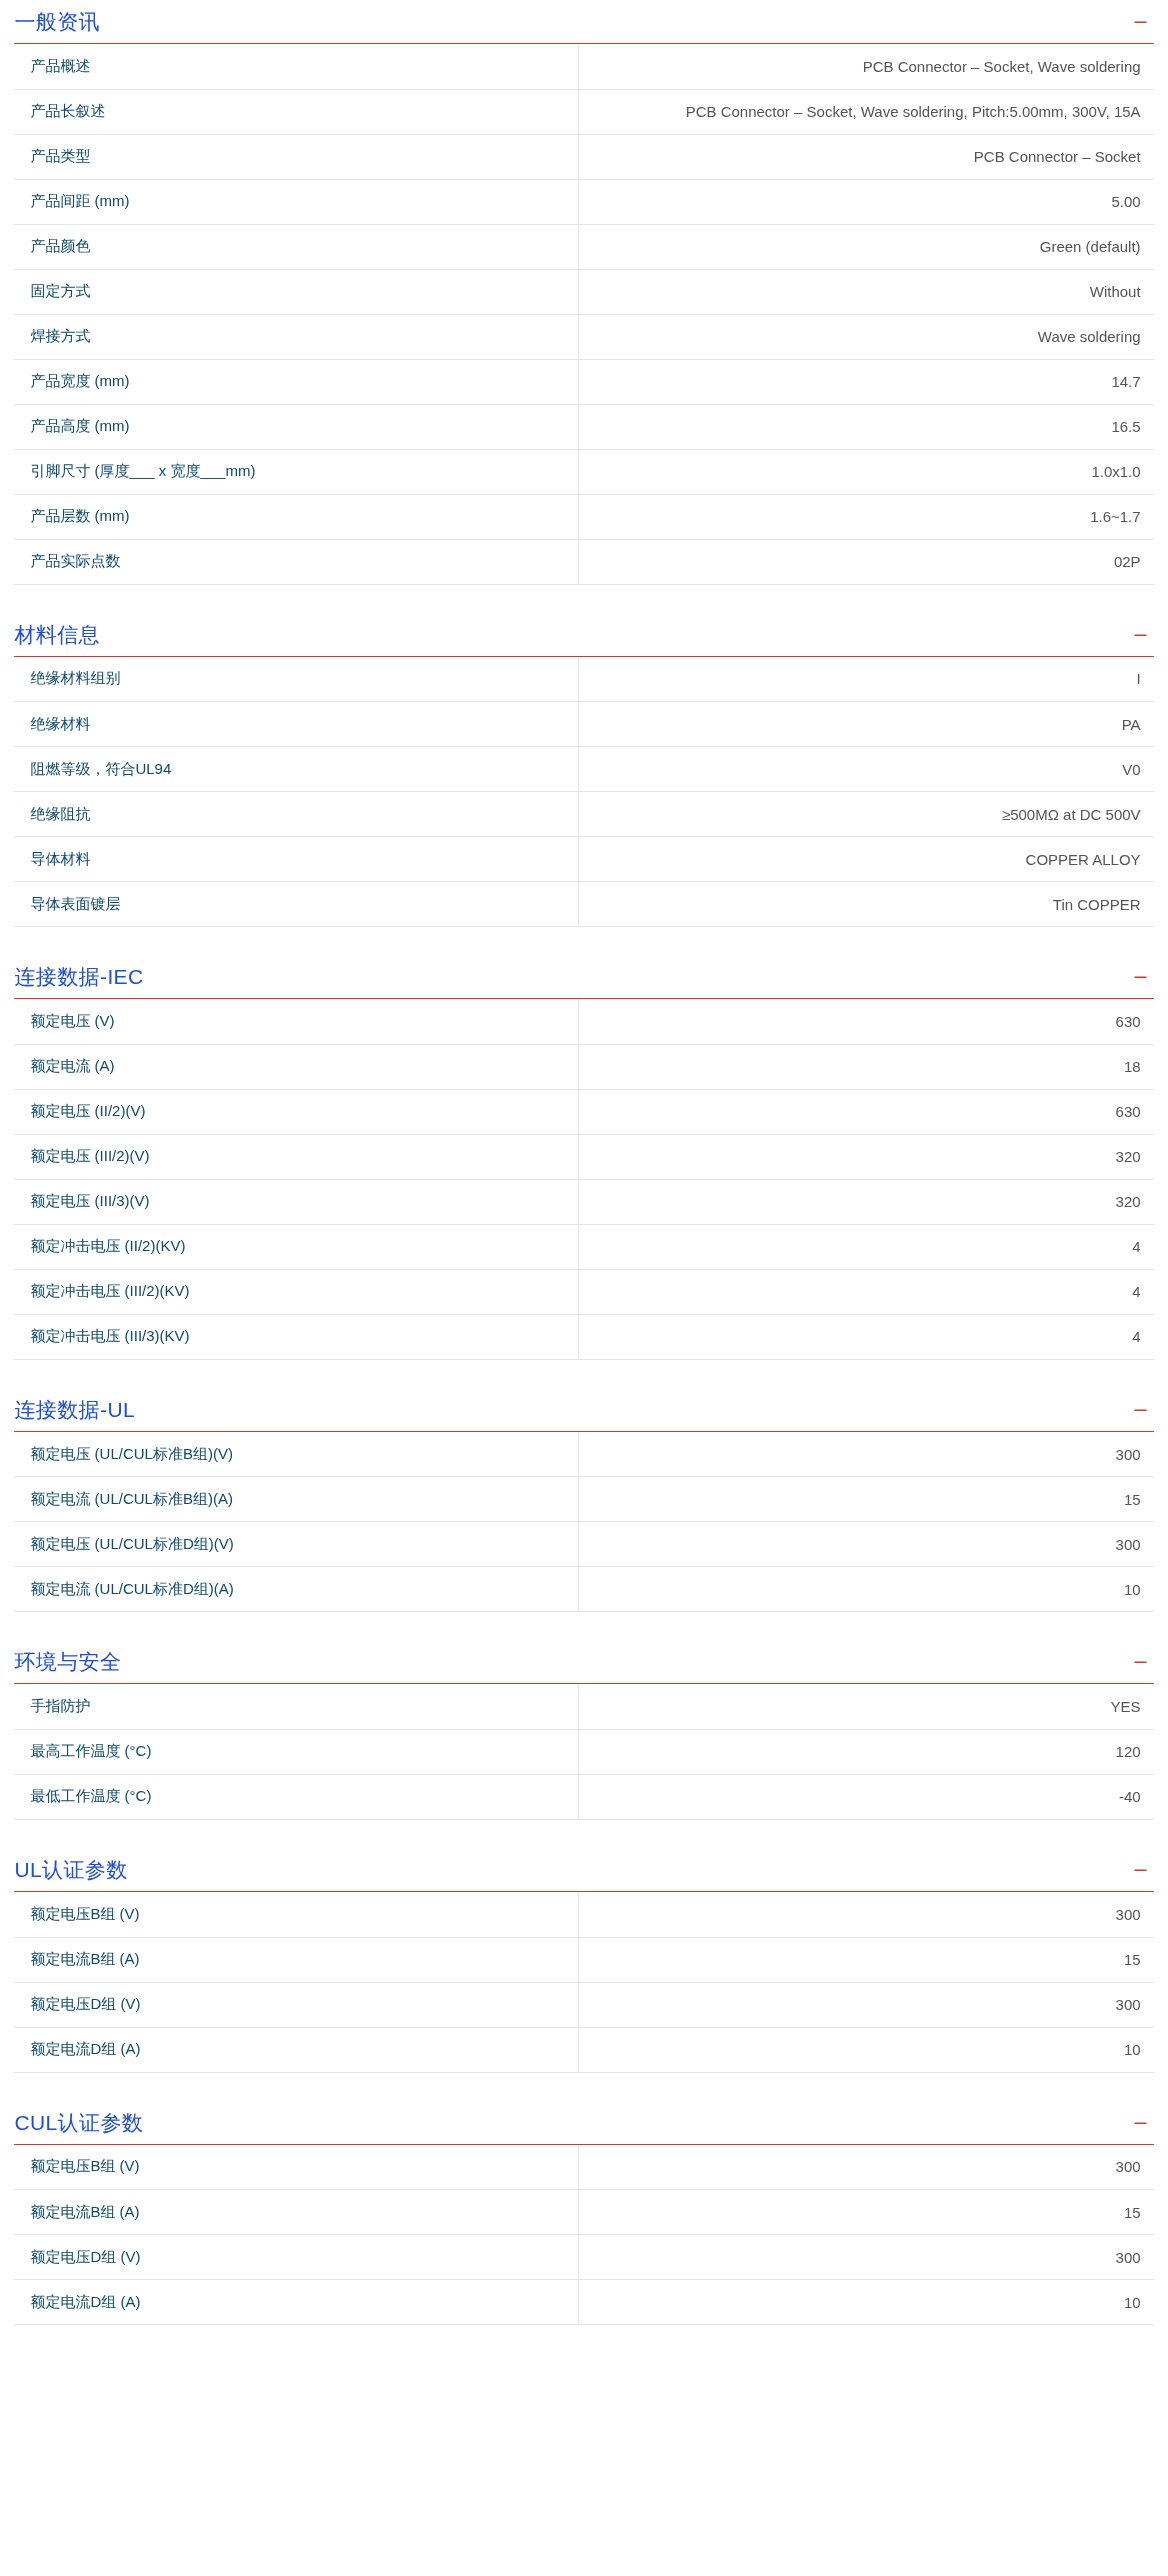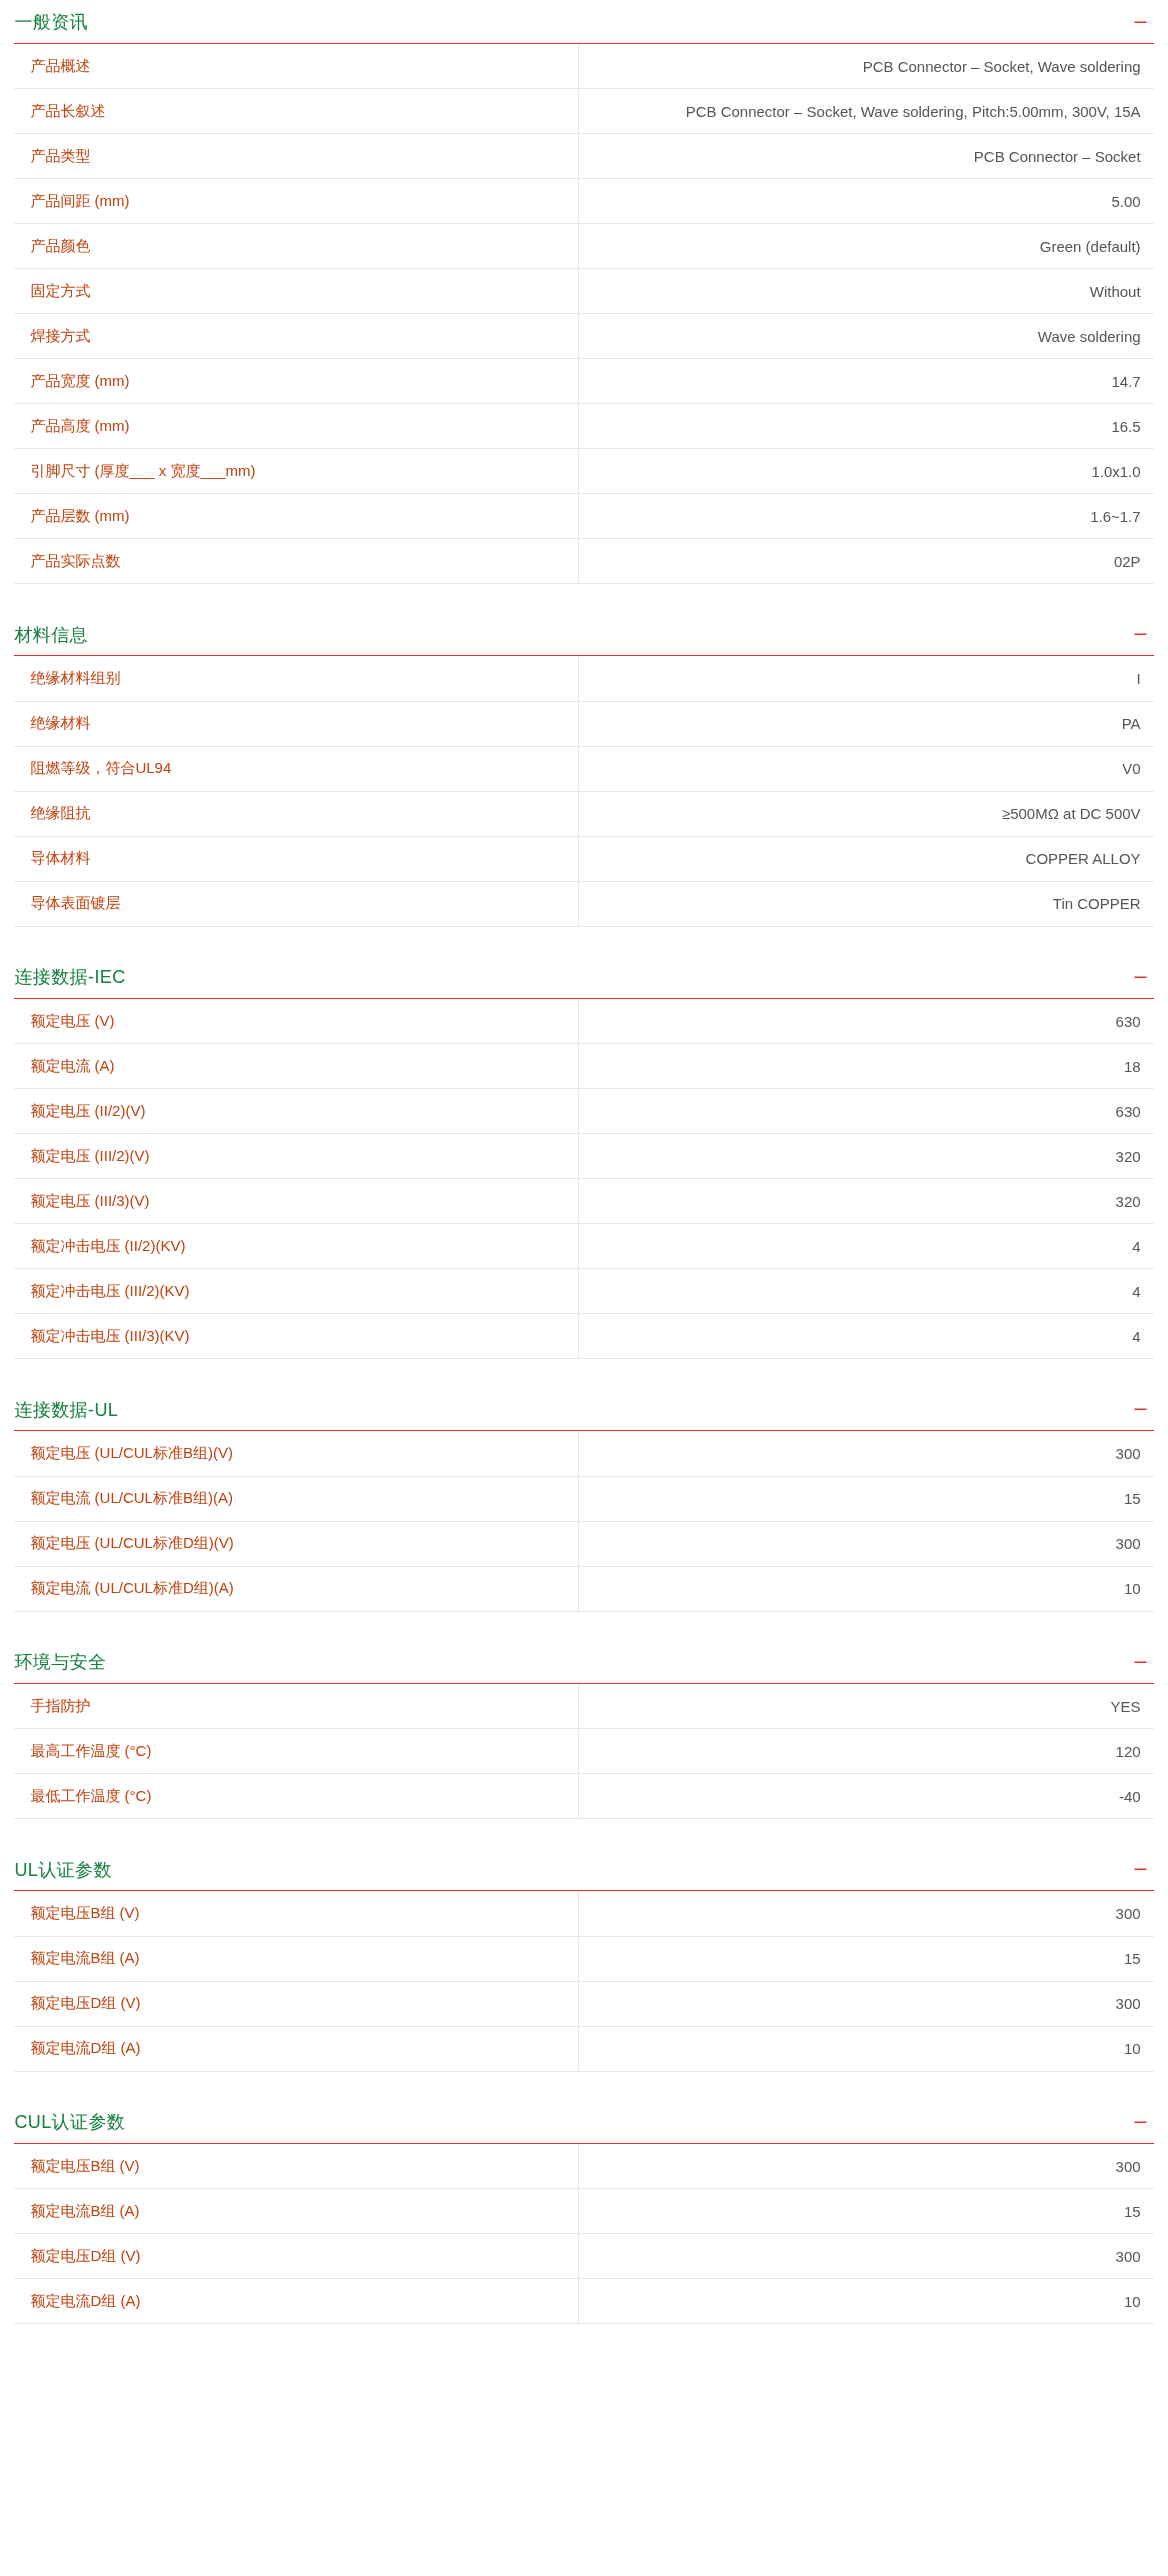--- a/index.html
+++ b/index.html
@@ -25,22 +25,22 @@
     padding-top: 10px;
   }
   .section-head {
     display: flex;
     align-items: flex-end;
     justify-content: space-between;
     padding: 0 0 10px 0;
     border-bottom: 1.4px solid #d9352c;
   }
   .section-title {
-    font-size: 18px;
-    color: #15803d;
+    font-size: 21px;
+    color: #1d4ed8;
     line-height: 1.1;
     letter-spacing: 0.4px;
   }
   .collapse-toggle {
     font-size: 21.6px;
     color: #d9352c;
     line-height: 1;
     padding: 0 7.2px 1.4px 7.2px;
     cursor: pointer;
     user-select: none;
@@ -57,21 +57,21 @@
   table.spec td {
     border-bottom: 0.7px solid #e6e6e6;
     font-size: 15px;
     color: #4a4a4a;
     padding: 0 0 0 16px;
     vertical-align: middle;
   }
   table.spec td.label {
     width: 548px;
     border-right: 0.7px solid #e6e6e6;
-    color: #c2410c;
+    color: #0c4a6e;
   }
   table.spec td.value {
     text-align: right;
     padding: 0 13px;
     color: #555555;
   }
   table.spec tr:last-child td {
     border-bottom: 0.7px solid #e6e6e6;
   }
 </style>

